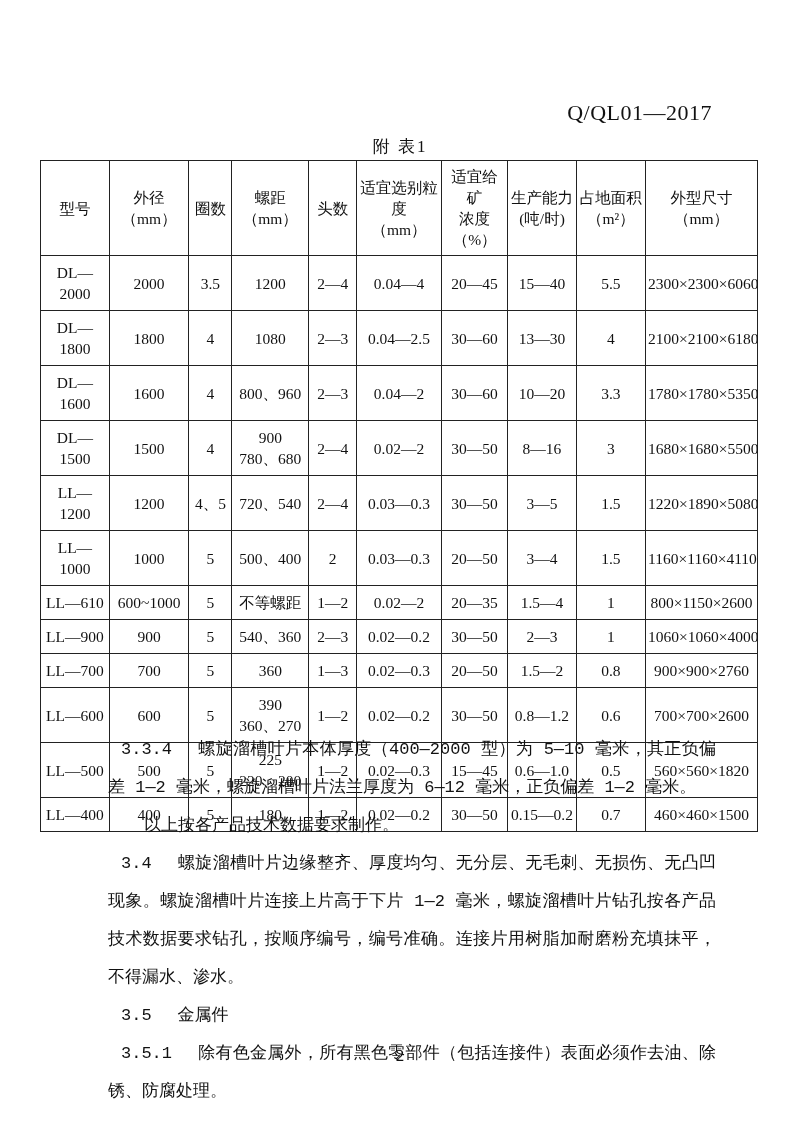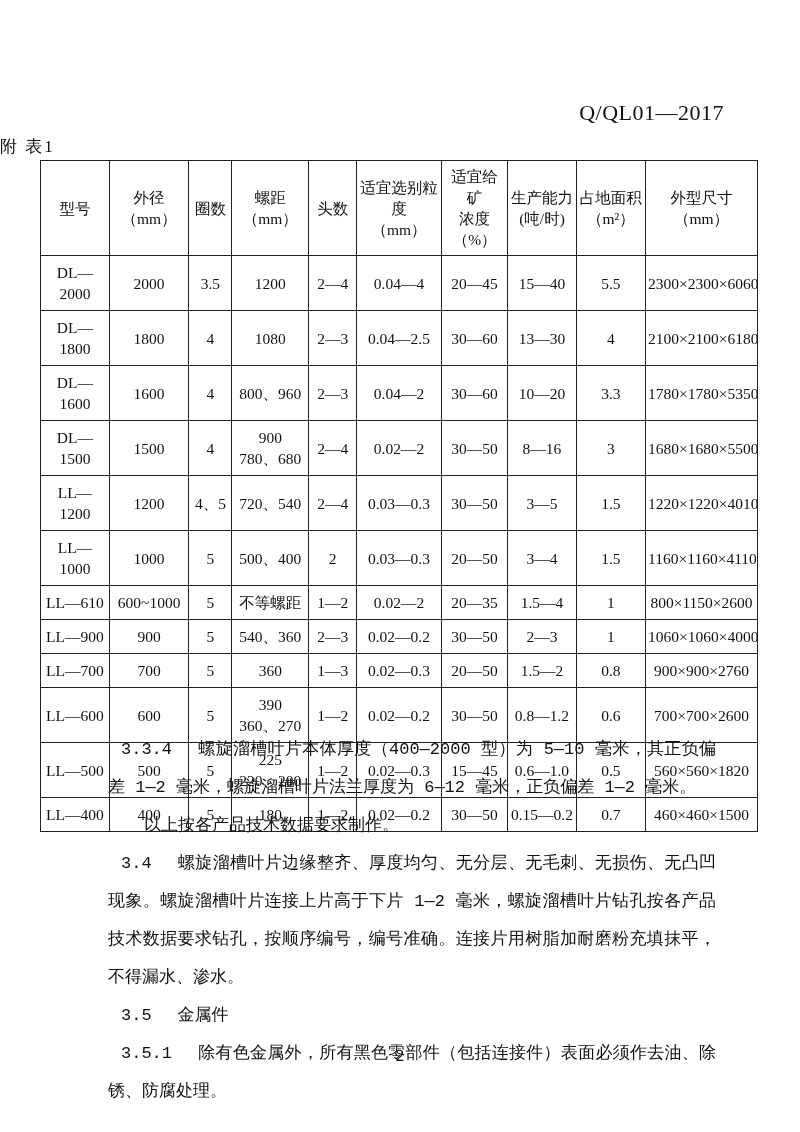--- a/index.html
+++ b/index.html
@@ -6,26 +6,26 @@
   .page{
     position:relative;
     width:800px;height:1132px;
     margin:0 auto;
     background:#ffffff;
     color:#111;
     font-family:"Liberation Serif","DejaVu Serif",serif;
     overflow:hidden;
   }
   .doc-number{
-    position:absolute;top:100px;right:76px;
+    position:absolute;top:100px;right:88px;
     font-size:22px;letter-spacing:0.5px;margin-left:21px;
   }
   .table-title{
     position:absolute;top:135px;left:0;width:100%;
-    text-align:left;font-size:17px;letter-spacing:2px;
+    text-align:center;font-size:17px;letter-spacing:2px;
   }
   table.spec{
     position:absolute;top:160px;left:40px;
     width:718px;table-layout:fixed;
     border-collapse:collapse;
   }
   table.spec th,table.spec td{
     border:1px solid #222;
     text-align:center;vertical-align:middle;
     font-size:15.5px;line-height:21px;
@@ -143,21 +143,21 @@
         <tr>
           <td>LL—1200</td>
           <td>1200</td>
           <td>4、5</td>
           <td>720、540</td>
           <td>2—4</td>
           <td>0.03—0.3</td>
           <td>30—50</td>
           <td>3—5</td>
           <td>1.5</td>
-          <td>1220×1220×4010</td>
+          <td>1220×1890×5080</td>
         </tr>
         <tr>
           <td>LL—1000</td>
           <td>1000</td>
           <td>5</td>
           <td>500、400</td>
           <td>2</td>
           <td>0.03—0.3</td>
           <td>20—50</td>
           <td>3—4</td>

